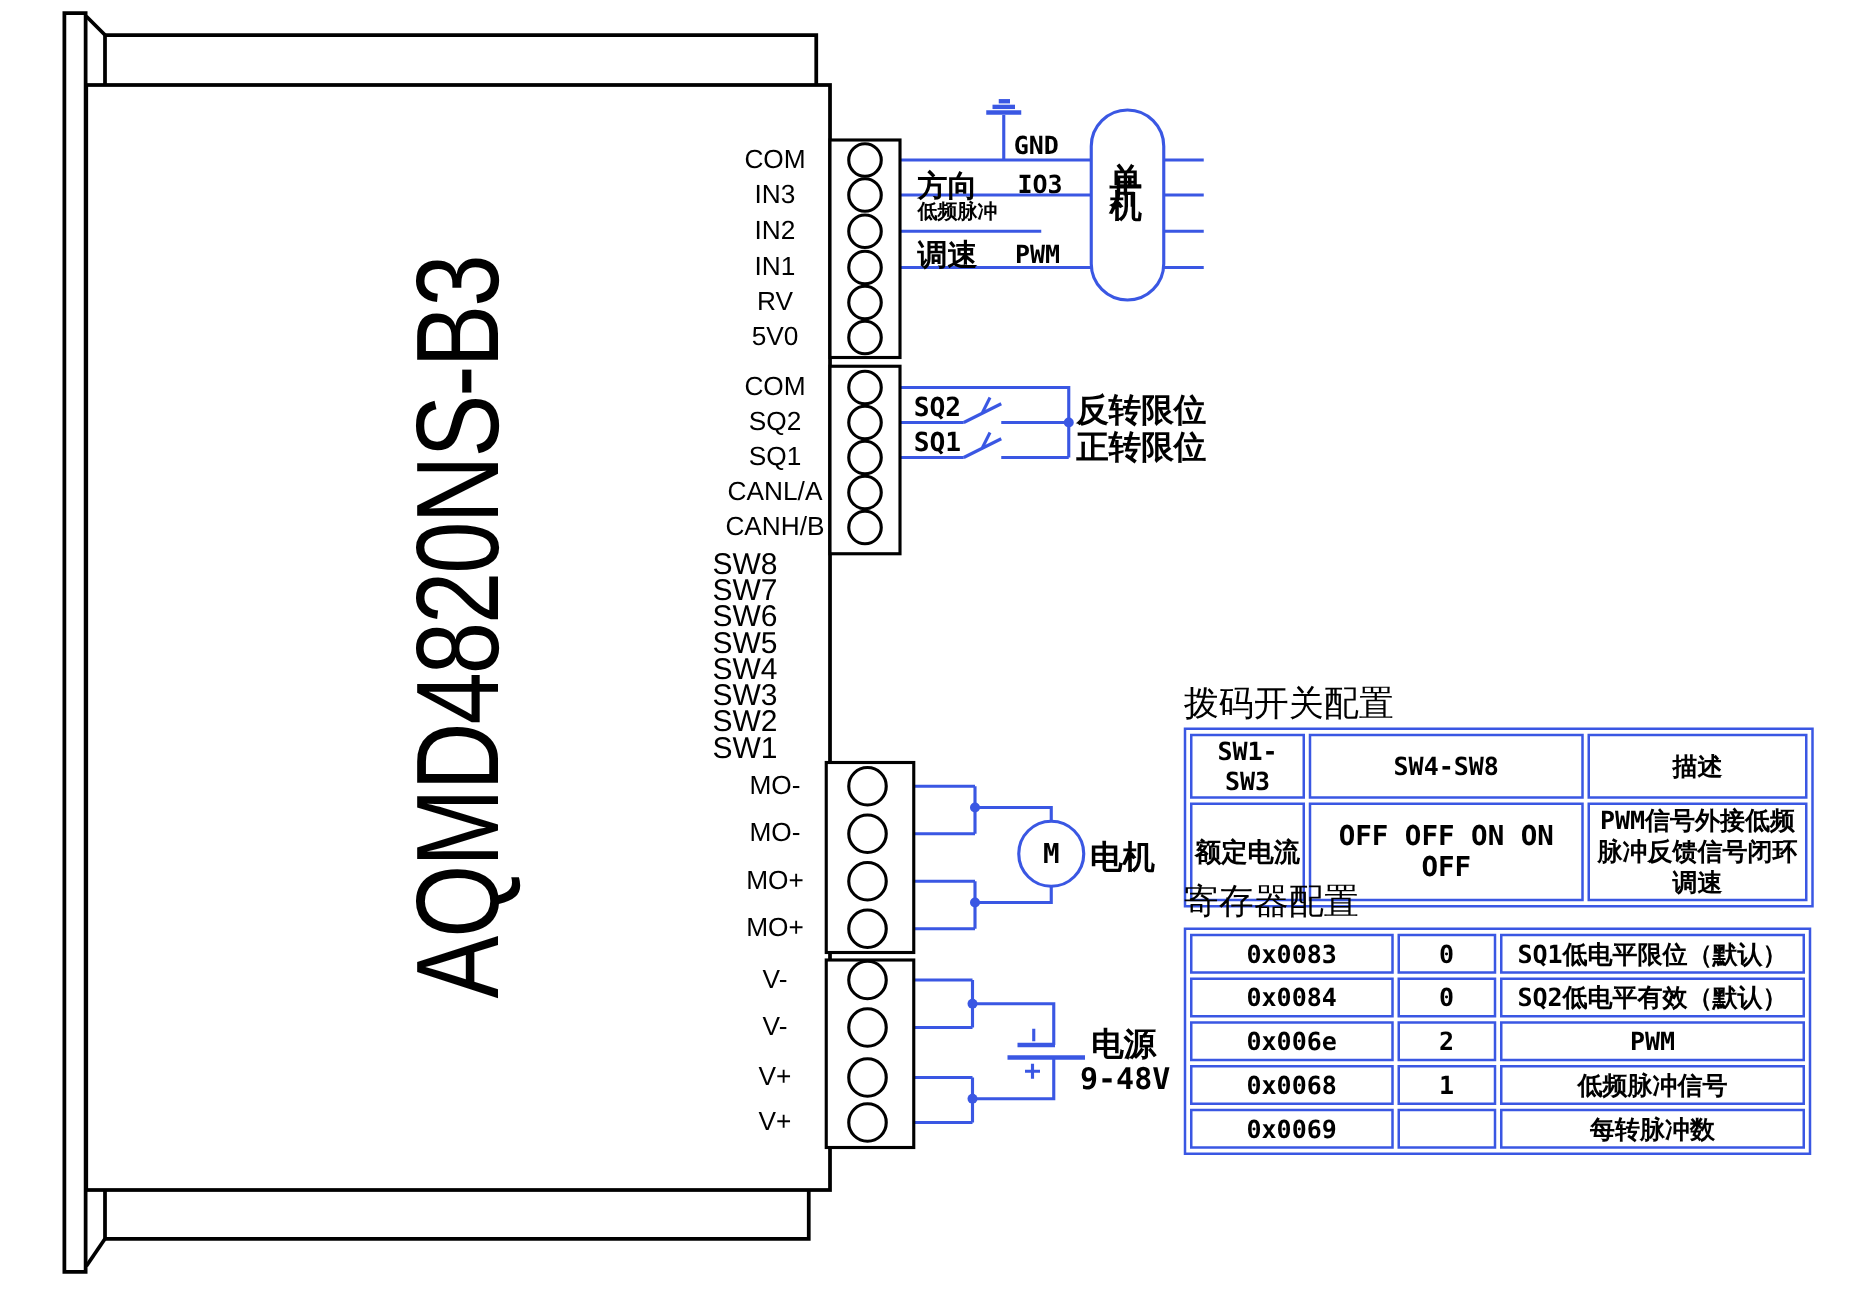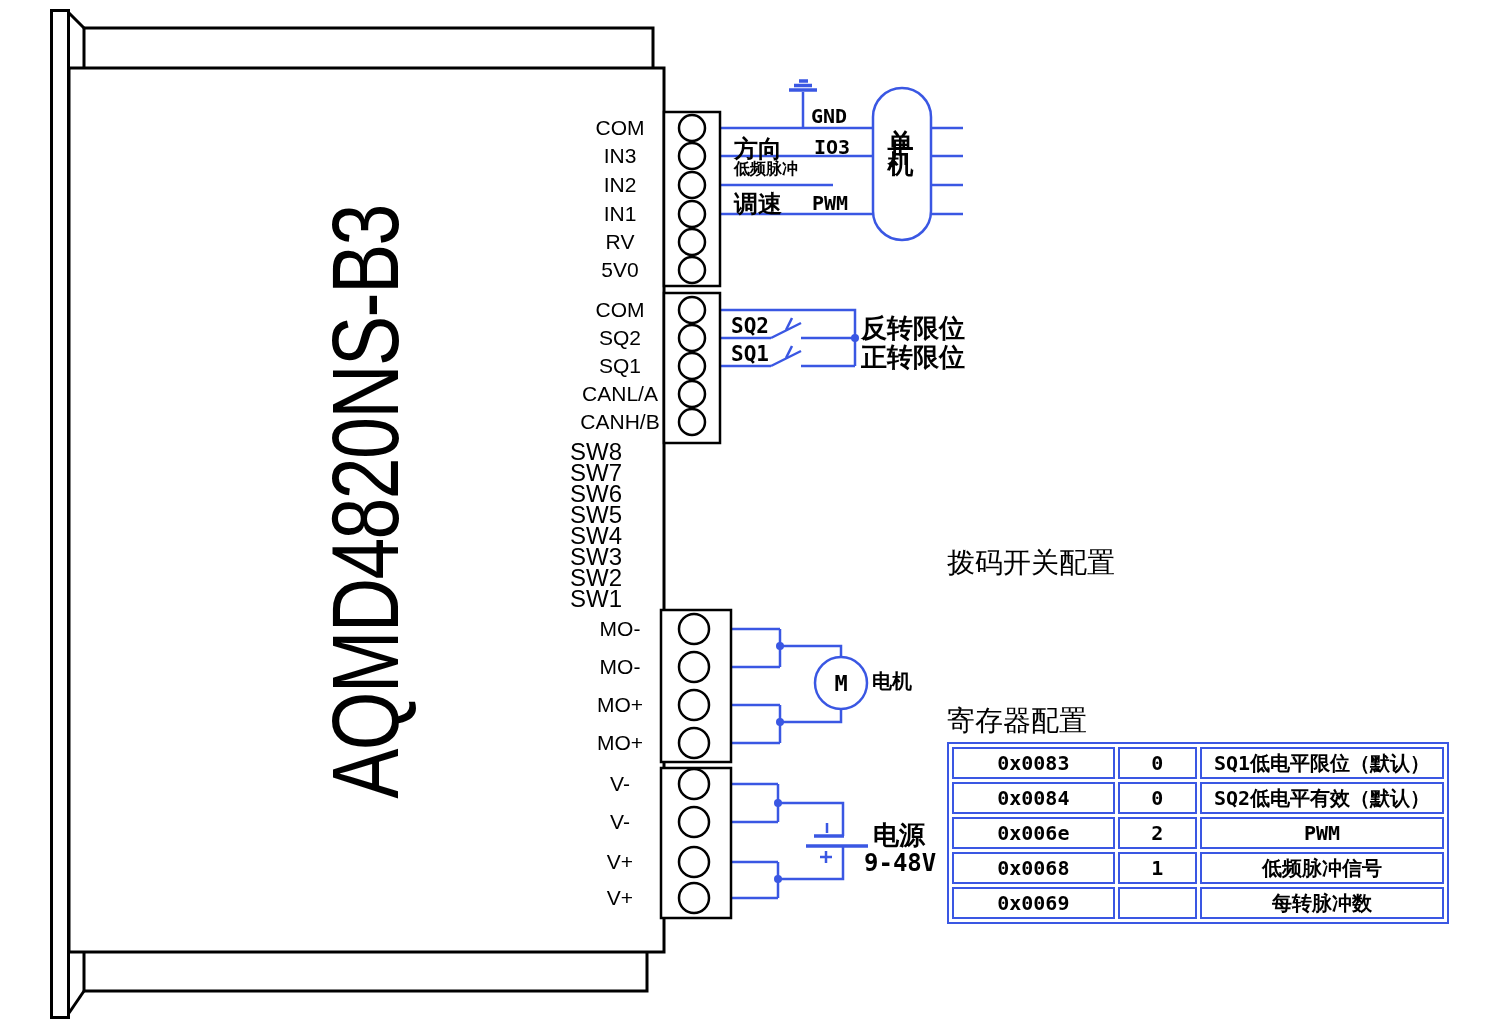--- a/index.html
+++ b/index.html
@@ -171,25 +171,44 @@
   <div class="lat" style="left:814px;top:135px;font-size:20px">IO3</div>
   <div class="cjk" style="left:734px;top:159px;font-size:16px">低频脉冲</div>
   <div class="cjk" style="left:734px;top:188px;font-size:24px">调速</div>
   <div class="lat" style="left:812px;top:191px;font-size:20px">PWM</div>
   <div class="mcu-label">单片机</div>
   <div class="lat" style="left:731px;top:314px;font-size:21px">SQ2</div>
   <div class="lat" style="left:731px;top:342px;font-size:21px">SQ1</div>
   <div class="cjk" style="left:861px;top:311px;font-size:26px">反转限位</div>
   <div class="cjk" style="left:861px;top:340px;font-size:26px">正转限位</div>
   <div class="lat" style="left:828px;top:671px;width:26px;text-align:center;font-size:22px">M</div>
-  <div class="cjk" style="left:872px;top:668px;font-size:20px">电机</div>
+  <div class="cjk" style="left:872px;top:668px;font-size:26px">电机</div>
   <div class="cjk" style="left:873px;top:818px;font-size:26px">电源</div>
   <div class="lat" style="left:864px;top:849px;font-size:24px">9-48V</div>
 
   <div class="tbl-title" style="left:947px;top:544px">拨码开关配置</div>
+  <table class="cfg" id="dip-table">
+    <colgroup>
+        <col style="width:92px">
+        <col style="width:220px">
+        <col style="width:176px">
+      </colgroup>
+    <tbody>
+        <tr>
+      <th class="mono">SW1-SW3</th>
+      <th class="mono">SW4-SW8</th>
+      <th>描述</th>
+    </tr>
+    <tr>
+      <td style="font-size:21px">额定电流</td>
+      <td class="mono" style="font-size:22px">OFF OFF ON ON OFF</td>
+      <td class="mix" style="font-size:20px;line-height:25px;white-space:normal">PWM信号外接低频脉冲反馈信号闭环调速</td>
+    </tr>
+  </tbody>
+    </table>
 
   <div class="tbl-title" style="left:947px;top:702px">寄存器配置</div>
   <table class="cfg" id="reg-table">
     <colgroup>
         <col style="width:162px">
         <col style="width:79px">
         <col style="width:243px">
       </colgroup>
     <tbody>
     <tr>

